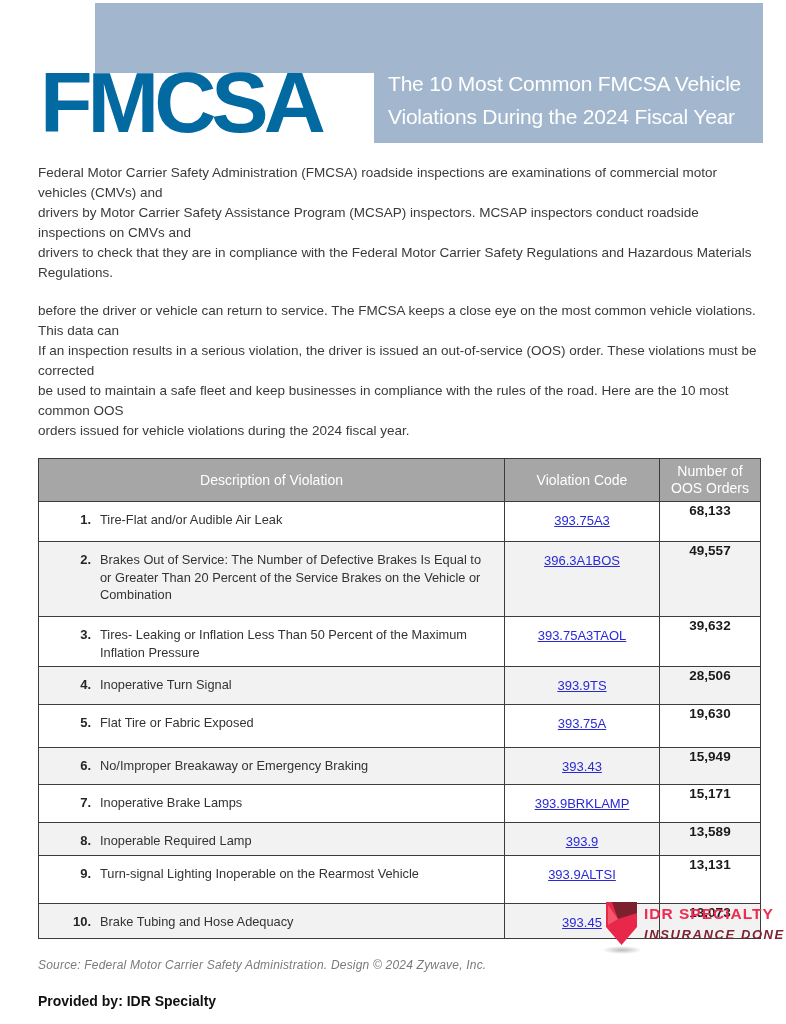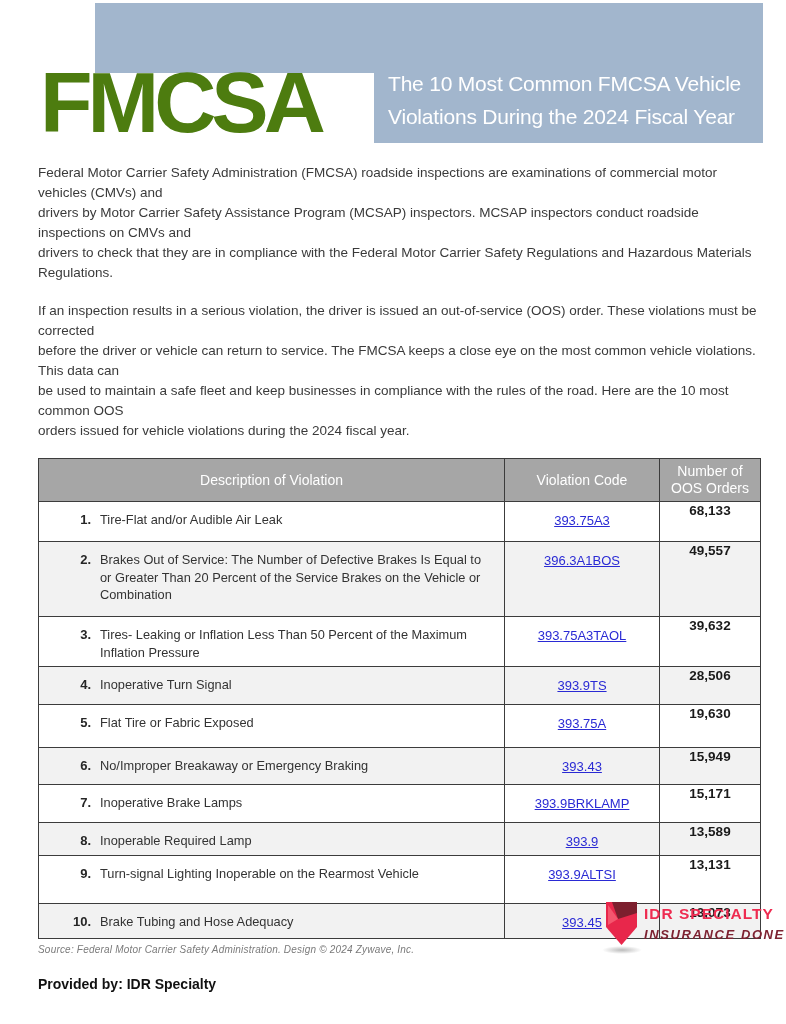--- a/index.html
+++ b/index.html
@@ -20,21 +20,21 @@
     color:#ffffff;font-size:21px;line-height:33px;letter-spacing:-0.2px;
     font-weight:400;white-space:nowrap;
   }
   .logo-plate{
     position:absolute;left:0;top:73px;width:374px;height:70px;
     background:#ffffff;
   }
   .fmcsa-text{
     position:absolute;left:40px;top:-14px;
     font-size:86px;line-height:86px;font-weight:bold;
-    letter-spacing:-5px;color:#4d7c0f;
+    letter-spacing:-5px;color:#0369a1;
   }
   
   .content{position:absolute;left:38px;top:163px;width:722px;}
   .para{font-size:13.5px;line-height:20px;color:#3a3a3a;}
   .para span{display:block;}
   .para.second{margin-top:18px;}
   
   table.violations{
     border-collapse:collapse;
     width:722px;margin-top:17px;
@@ -76,22 +76,22 @@
   td.code a{
     color:#2a2ad4;font-weight:normal;font-size:13px;
     text-decoration:underline;
   }
   td.count{
     text-align:center;
     font-weight:bold;font-size:13.5px;color:#1a1a1a;
   }
   
   .source-note{
-    margin-top:5px;
-    font-size:10px;font-style:italic;color:#7a7a7a;letter-spacing:0.2px;
+    margin-top:19px;
+    font-size:12px;font-style:italic;color:#7a7a7a;letter-spacing:0.2px;
   }
   .provided-by{
     margin-top:21px;
     font-size:14px;font-weight:bold;color:#111111;
   }
   
   .brand{position:absolute;left:606px;top:902px;width:178px;height:58px;}
   .shield{position:absolute;left:0;top:0;}
   .shield-shadow{
     position:absolute;left:-4px;top:44px;width:40px;height:8px;
@@ -125,22 +125,22 @@
 
   <div class="content">
 
     <div class="para">
       <span>Federal Motor Carrier Safety Administration (FMCSA) roadside inspections are examinations of commercial motor vehicles (CMVs) and</span>
       <span>drivers by Motor Carrier Safety Assistance Program (MCSAP) inspectors. MCSAP inspectors conduct roadside inspections on CMVs and</span>
       <span>drivers to check that they are in compliance with the Federal Motor Carrier Safety Regulations and Hazardous Materials Regulations.</span>
     </div>
 
     <div class="para second">
+      <span>before the driver or vehicle can return to service. The FMCSA keeps a close eye on the most common vehicle violations. This data can</span>
       <span>If an inspection results in a serious violation, the driver is issued an out-of-service (OOS) order. These violations must be corrected</span>
-      <span>before the driver or vehicle can return to service. The FMCSA keeps a close eye on the most common vehicle violations. This data can</span>
       <span>be used to maintain a safe fleet and keep businesses in compliance with the rules of the road. Here are the 10 most common OOS</span>
       <span>orders issued for vehicle violations during the 2024 fiscal year.</span>
     </div>
 
     <table class="violations">
       <colgroup>
           <col class="c-desc">
           <col class="c-code">
           <col class="c-oos">
         </colgroup>

